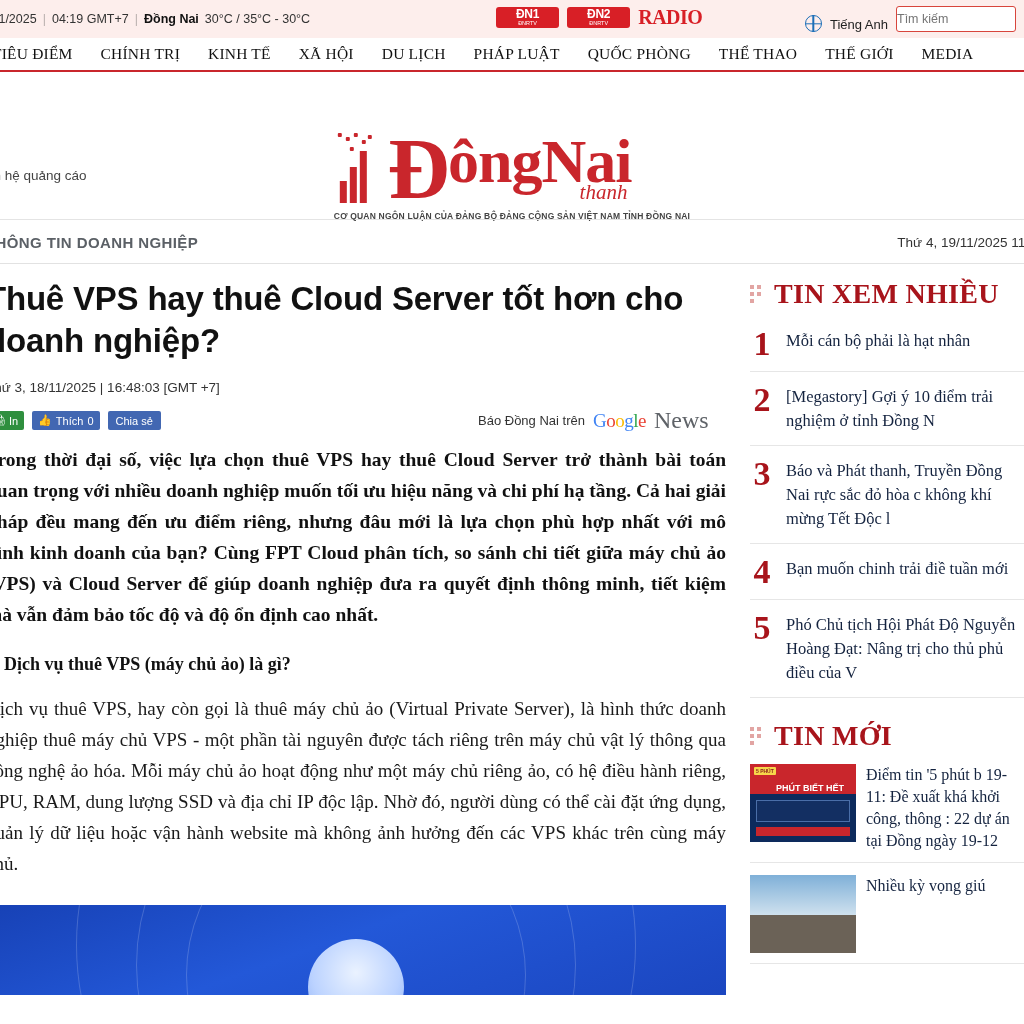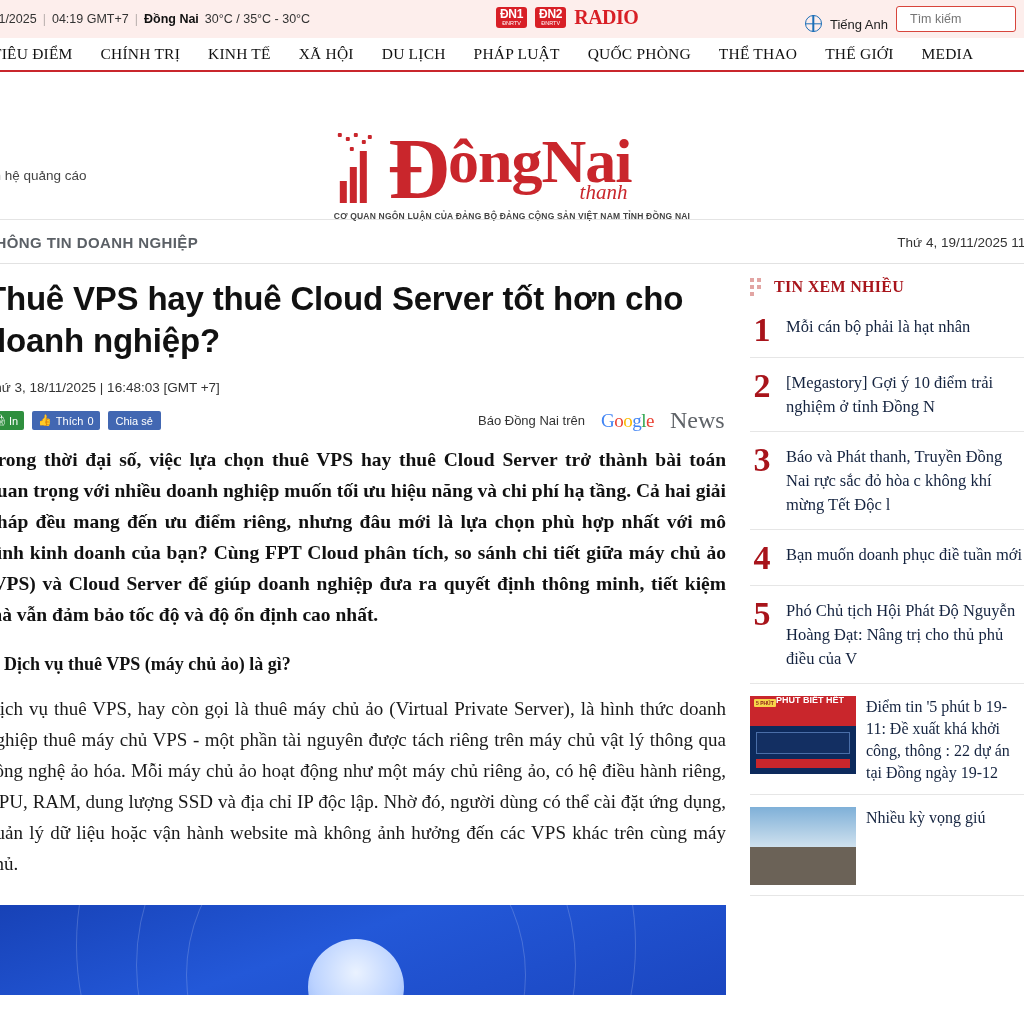--- a/index.html
+++ b/index.html
@@ -31,21 +31,21 @@
   .tb-sep { color: #b9b0ae; }
   .tb-strong { font-weight: bold; color: #111; }
   .topbar-mid {
     position: absolute;
     left: 496px; top: 6px;
     display: flex; align-items: center; gap: 8px;
   }
   .chan {
     height: 21px; border-radius: 3px;
     display: flex; flex-direction: column; justify-content: center;
-    align-items: center; padding: 0 4px;
+    align-items: center; padding: 0 20px;
     background: #d81f26; color: #fff;
     font-weight: bold; font-size: 12px; line-height: 11px;
     letter-spacing: -0.3px;
   }
   .chan small { font-size: 5.5px; font-weight: normal; letter-spacing: 0; line-height: 6px; }
   .radio-logo {
     color: #d81f26; font-weight: bold; font-size: 20px;
     font-family: "Liberation Serif", serif; letter-spacing: -0.5px;
   }
   .topbar-right {
@@ -61,21 +61,21 @@
   }
   .globe:after {
     content: ""; position: absolute; top: 50%; left: -1.4px; right: -1.4px;
     height: 1.4px; background: #1d6fb8; transform: translateY(-50%);
   }
   .lang { font-size: 13px; color: #222; white-space: nowrap; }
   .searchbox {
     width: 120px; height: 26px;
     border: 1px solid #d8453c; border-radius: 3px;
     background: #fff; font-size: 12.5px; color: #9a9a9a;
-    padding: 0 13px; outline: none;
+    padding: 0 0; outline: none;
     font-family: "Liberation Sans", sans-serif;
   }
 
   
   .nav {
     height: 34px;
     border-bottom: 2px solid #c9262c;
     display: flex; align-items: center;
     font-family: "Liberation Serif", serif;
     font-size: 15.5px;
@@ -185,21 +185,21 @@
     font-size: 11px; border-radius: 2px;
     display: flex; align-items: center; gap: 4px; padding: 0 6px;
   }
   .btn-share {
     height: 19px; background: #4267b2; color: #fff;
     font-size: 11px; border-radius: 2px;
     display: flex; align-items: center; padding: 0 8px;
   }
   .gnews {
     position: absolute; left: 492px; top: -4px;
-    display: flex; align-items: center; gap: 16px;
+    display: flex; align-items: center; gap: 8px;
     font-size: 13px; color: #333; white-space: nowrap;
   }
   .gword { font-family: "Liberation Serif", serif; font-size: 19px; letter-spacing: -0.5px; }
   .gword .b { color: #4285f4; } .gword .r { color: #ea4335; }
   .gword .y { color: #fbbc05; } .gword .g { color: #34a853; }
   .gnews .news { color: #5f6368; font-size: 24px; font-family: "Liberation Serif", serif; }
 
   .lede {
     font-family: "Liberation Serif", serif;
     font-size: 19.5px; line-height: 31px; font-weight: bold;
@@ -236,21 +236,21 @@
   .aside-head {
     display: flex; align-items: center; gap: 8px;
     margin-top: 14px;
   }
   .dotgrid { width: 16px; height: 18px; position: relative; flex: none; }
   .dotgrid span {
     position: absolute; width: 4px; height: 4px; background: #e2a5a3;
   }
   .aside-title {
     font-family: "Liberation Serif", serif;
-    font-size: 16px; font-weight: bold; color: #a8141b;
+    font-size: 28px; font-weight: bold; color: #a8141b;
     letter-spacing: 0.3px; white-space: nowrap;
   }
   .rank-list { margin-top: 6px; }
   .rank-item {
     display: flex; gap: 12px; align-items: flex-start;
     padding: 13px 0 12px 0;
     border-bottom: 1px solid #e6e6e6;
   }
   .rank-num {
     font-family: "Liberation Serif", serif;
@@ -272,21 +272,21 @@
   .thumb .t-top {
     position: absolute; left: 0; top: 0; right: 0; height: 30px;
     background: #c9262c;
   }
   .thumb .t-badge {
     position: absolute; left: 4px; top: 3px;
     background: #f7d64a; color: #8a1a1a; font-size: 5px;
     font-weight: bold; padding: 1px 2px; border-radius: 1px;
   }
   .thumb .t-words {
-    position: absolute; left: 26px; top: 0;
+    position: absolute; left: 26px; top: 20px;
     color: #fff; font-size: 9px; font-weight: bold; line-height: 9px;
   }
   .thumb .t-mid {
     position: absolute; left: 6px; top: 36px; right: 6px; height: 22px;
     background: #132f62; border: 1px solid #4a6ea8;
   }
   .thumb .t-bar {
     position: absolute; left: 6px; bottom: 6px; right: 6px; height: 9px;
     background: #c9262c;
   }
@@ -444,28 +444,38 @@
       <div class="rank-item">
         <div class="rank-num">2</div>
         <div class="rank-text">[Megastory] Gợi ý 10 điểm trải nghiệm ở tỉnh Đồng N</div>
       </div>
       <div class="rank-item">
         <div class="rank-num">3</div>
         <div class="rank-text">Báo và Phát thanh, Truyền Đồng Nai rực sắc đỏ hòa c không khí mừng Tết Độc l</div>
       </div>
       <div class="rank-item">
         <div class="rank-num">4</div>
-        <div class="rank-text">Bạn muốn doanh phục điề tuần mới</div>
+        <div class="rank-text">Bạn muốn chinh trải điề tuần mới</div>
       </div>
       <div class="rank-item">
         <div class="rank-num">5</div>
         <div class="rank-text">Phó Chủ tịch Hội Phát Độ Nguyễn Hoàng Đạt: Nâng trị cho thủ phủ điều của V</div>
       </div>
     </div>
 
+    <div class="aside-head" style="margin-top:22px">
+      <span class="dotgrid">
+        <span style="left:0;top:0"></span>
+          <span style="left:7px;top:0"></span>
+        <span style="left:0;top:7px"></span>
+          <span style="left:7px;top:7px"></span>
+        <span style="left:0;top:14px"></span>
+      </span>
+      <span class="aside-title">TIN MỚI</span>
+    </div>
 
     <div>
       <div class="news-item">
         <div class="thumb">
           <div class="t-top"></div>
           <div class="t-badge">5 PHÚT</div>
           <div class="t-words">PHÚT BIẾT HẾT</div>
           <div class="t-mid"></div>
           <div class="t-bar"></div>
         </div>

